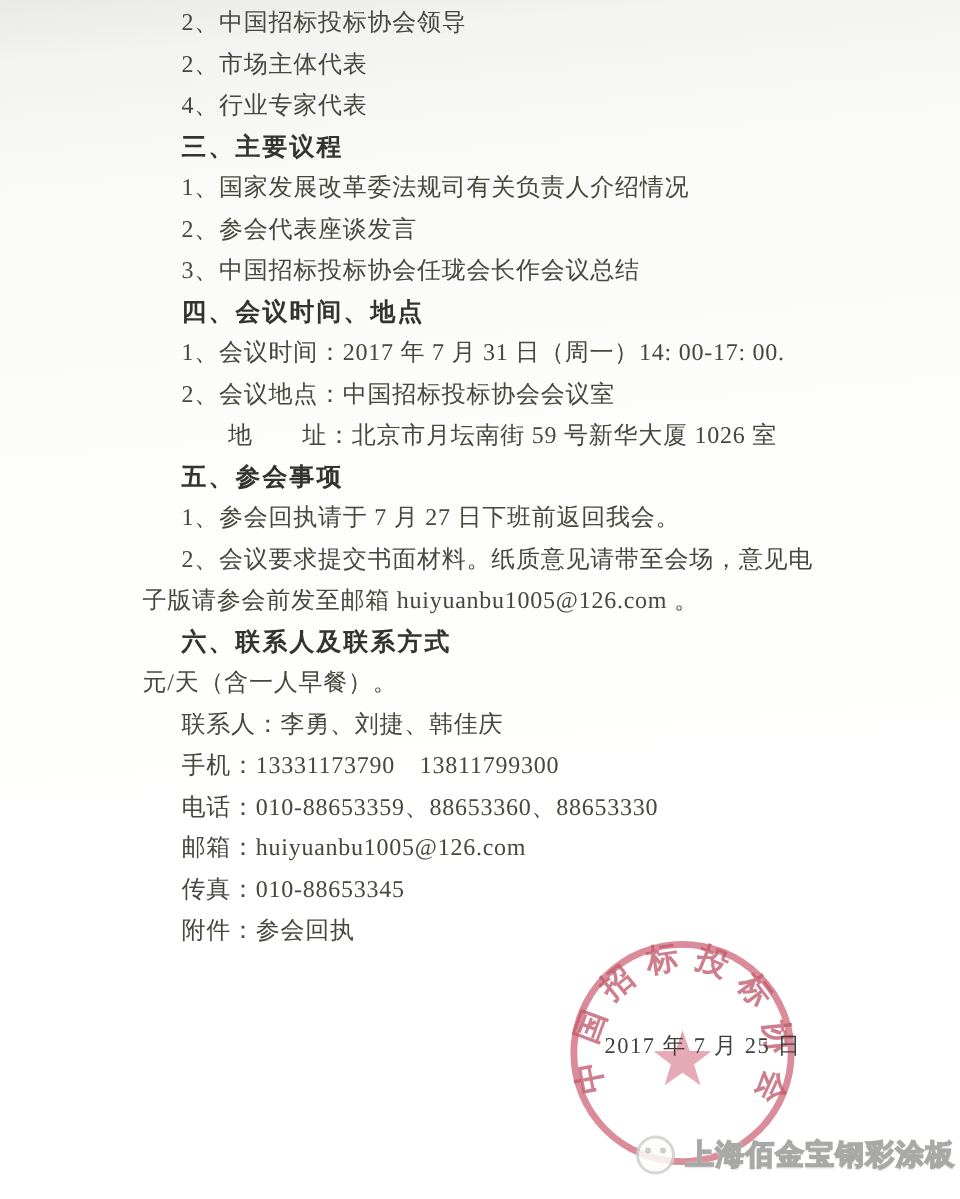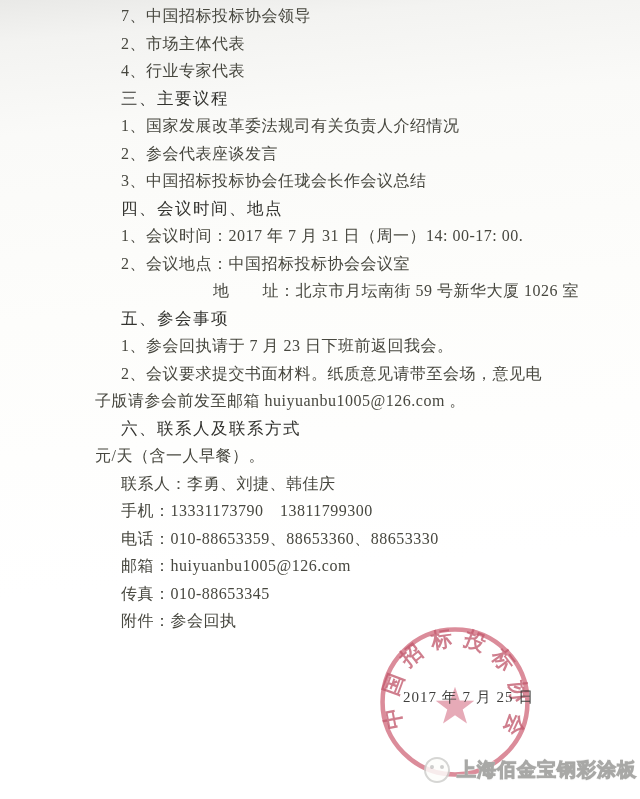--- a/index.html
+++ b/index.html
@@ -5,22 +5,22 @@
   html,body{margin:0;padding:0;}
   body{width:640px;height:799px;overflow:hidden;
        font-family:"Liberation Serif", serif;}
   .page{position:relative;width:640px;height:799px;
         background:linear-gradient(175deg,#e9e9e7 0%,#f3f3f1 5%,#fafaf8 16%,#fdfdfb 38%,#ffffff 70%,#ffffff 100%);}
   
   .doc{position:absolute;top:2px;left:0;width:640px;color:#47473f;}
   .doc-line{white-space:pre;line-height:27.5px;height:27.5px;
             font-size:16px;letter-spacing:0.5px;padding-left:95px;}
   .doc-line.indent{padding-left:121px;}
-  .doc-line.sub{padding-left:152px;text-align:center;}
-  .doc-line.heading{font-weight:normal;color:#33332f;letter-spacing:1.5px;
+  .doc-line.sub{padding-left:152px;}
+  .doc-line.heading{font-weight:bold;color:#33332f;letter-spacing:1.5px;
                     font-family:"Liberation Sans", sans-serif;font-size:16.5px;}
   
   .stamp{position:absolute;left:379px;top:626px;width:152px;height:152px;}
   .stamp svg{position:absolute;left:0;top:0;}
   .stamp-date{position:absolute;left:24px;top:62px;width:160px;
               font-size:15px;letter-spacing:1px;color:#3f3f3d;white-space:pre;
               font-family:"Liberation Serif", serif;}
   
   .watermark{position:absolute;left:424px;top:757px;display:flex;align-items:flex-start;gap:7px;}
   .wm-logo{width:22px;height:22px;border-radius:50%;
@@ -33,33 +33,33 @@
            letter-spacing:1px;color:#fcfcfa;white-space:pre;
            -webkit-text-stroke:1px #a8a8a6;
            text-shadow:0 1px 1px #e2e2e0, 0 -1px 1px #ececea;}
 </style>
 </head>
 <body>
 
 <div class="page">
 
   <div class="doc">
-    <div class="doc-line indent">7、中国招标投标协会领导</div>
+    <div class="doc-line indent">2、中国招标投标协会领导</div>
     <div class="doc-line indent">2、市场主体代表</div>
     <div class="doc-line indent">4、行业专家代表</div>
     <div class="doc-line indent heading">三、主要议程</div>
     <div class="doc-line indent">1、国家发展改革委法规司有关负责人介绍情况</div>
     <div class="doc-line indent">2、参会代表座谈发言</div>
     <div class="doc-line indent">3、中国招标投标协会任珑会长作会议总结</div>
     <div class="doc-line indent heading">四、会议时间、地点</div>
     <div class="doc-line indent">1、会议时间：2017 年 7 月 31 日（周一）14: 00-17: 00.</div>
     <div class="doc-line indent">2、会议地点：中国招标投标协会会议室</div>
     <div class="doc-line sub">地　　址：北京市月坛南街 59 号新华大厦 1026 室</div>
     <div class="doc-line indent heading">五、参会事项</div>
-    <div class="doc-line indent">1、参会回执请于 7 月 23 日下班前返回我会。</div>
+    <div class="doc-line indent">1、参会回执请于 7 月 27 日下班前返回我会。</div>
     <div class="doc-line indent">2、会议要求提交书面材料。纸质意见请带至会场，意见电</div>
     <div class="doc-line">子版请参会前发至邮箱 huiyuanbu1005@126.com 。</div>
     <div class="doc-line indent heading">六、联系人及联系方式</div>
     <div class="doc-line">元/天（含一人早餐）。</div>
     <div class="doc-line indent">联系人：李勇、刘捷、韩佳庆</div>
     <div class="doc-line indent">手机：13331173790　13811799300</div>
     <div class="doc-line indent">电话：010-88653359、88653360、88653330</div>
     <div class="doc-line indent">邮箱：huiyuanbu1005@126.com</div>
     <div class="doc-line indent">传真：010-88653345</div>
     <div class="doc-line indent">附件：参会回执</div>

